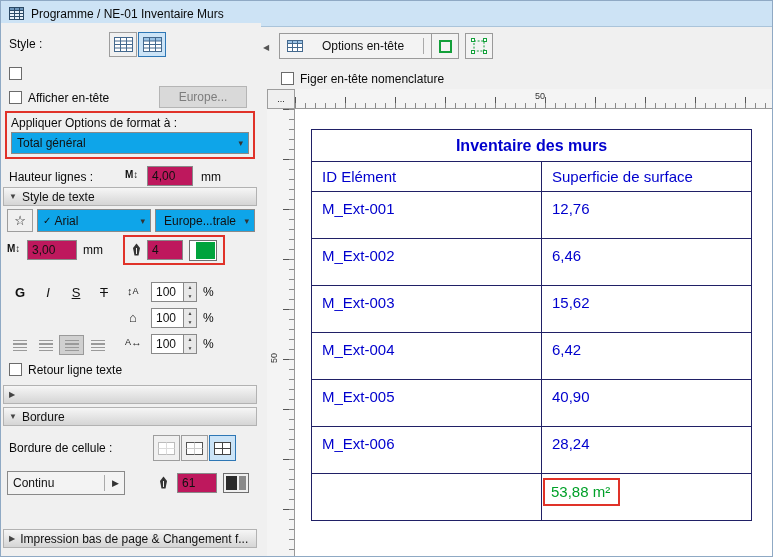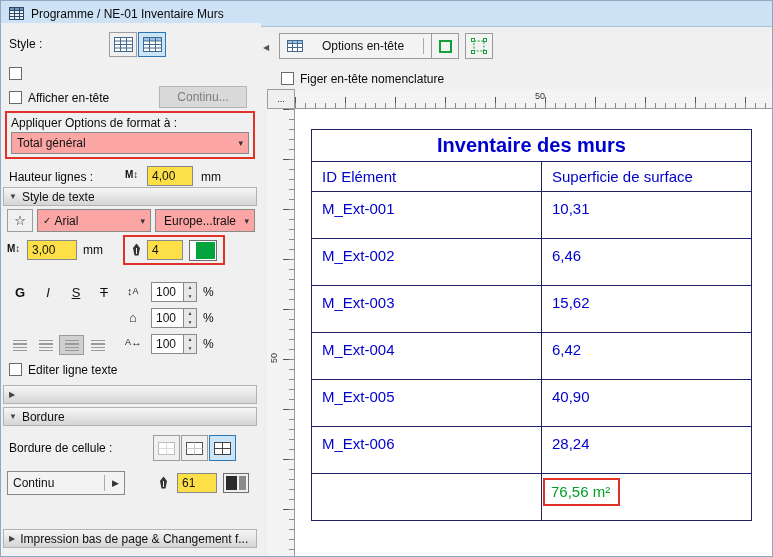--- a/index.html
+++ b/index.html
@@ -10,23 +10,23 @@
   
   .titlebar { position:absolute; left:0; top:0; width:773px; height:26px; background:#cde3f5;
               display:flex; align-items:center; gap:7px; padding-left:8px; border-bottom:1px solid #aac4da; }
   .titlebar .ttl { font-size:12px; color:#0a0a0a; }
 
   
   .left-panel { position:absolute; left:0; top:22px; width:260px; height:531px; background:#f0f0f0; }
   .lbl { position:absolute; font-size:12px; color:#0a0a0a; white-space:nowrap; }
   .dimtxt { color:#8a8a8a;margin-top:48px; }
   .checkbox { position:absolute; width:13px; height:13px; background:#fff; border:1px solid #6b6b6b; }
-  .textbox { position:absolute; height:20px; background:#fde047; border:1px solid #898989;
+  .textbox { position:absolute; height:20px; background:#be185d; border:1px solid #898989;
              font-size:12px; padding:2px 4px; white-space:nowrap; overflow:hidden; }
-  .combo { position:absolute; background:#fca5a5; border:1px solid #898989; display:flex;
+  .combo { position:absolute; background:#0ea5e9; border:1px solid #898989; display:flex;
            align-items:center; justify-content:space-between; padding:0 5px; font-size:12px; white-space:nowrap; }
   .combo .chev { font-size:9px; color:#333; margin-left:4px; }
   .hflex { display:flex; align-items:center; gap:3px; }
   .tbtn { position:absolute; background:#f0f0f0; border:1px solid #9d9d9d; display:flex;
           align-items:center; justify-content:center; }
   .tbtn.selected { background:#cce4f7; border-color:#2e77b5; }
   .btn { position:absolute; background:#d9d9d9; border:1px solid #b5b5b5; color:#7d7d7d;
          display:flex; align-items:center; justify-content:center; font-size:12px; }
   .red-box { position:absolute; border:2px solid #e03229; pointer-events:none; }
   .section { position:absolute; left:2px; width:254px; height:19px;
@@ -79,21 +79,21 @@
                      repeating-linear-gradient(180deg,#555 0 1px,transparent 1px 50px);
     background-size:5px 100%,11px 100%; background-position:100% 0,100% 0; background-repeat:no-repeat,no-repeat;
     border-right:1px solid #999; }
   .vmark { position:absolute; left:2px; top:244px; font-size:9px; color:#333; transform:rotate(-90deg); }
   .canvas { position:absolute; left:34px; top:82px; width:479px; height:449px; background:#fff; overflow:hidden; }
 
   
   .schedule { position:absolute; left:16px; top:20px; width:440px; border-collapse:collapse;
               table-layout:fixed; color:#0000cd; }
   .schedule td { border:1px solid #202066; font-size:15px; padding:0; }
-  .t-title td { height:32px; text-align:center; font-weight:bold; font-size:20px; vertical-align:middle; }
+  .t-title td { height:32px; text-align:center; font-weight:bold; font-size:16px; vertical-align:middle; }
   .t-head td { height:30px; font-weight:normal; padding-left:10px; vertical-align:middle; }
   .t-data td { height:47px; vertical-align:top; padding:8px 0 0 10px; }
   .t-total td { height:47px; vertical-align:top; padding:4px 0 0 0; }
   .total-box { display:inline-block; margin-left:1px; padding:3px 8px 4px 6px;
                border:2px solid #e03229; color:#00a028; font-size:15px; }
 </style>
 </head>
 <body>
 
 <div class="window">
@@ -128,21 +128,21 @@
             <path d="M0.5 7.5 H18.5 M0.5 11 H18.5 M6.5 0.5 V14.5 M12.5 0.5 V14.5" stroke="#44698e" fill="none"></path>
           </svg>
       </span>
     </div>
 
     <span class="checkbox" style="left:8px;top:44px;"></span>
 
     <span class="checkbox" style="left:8px;top:68px;"></span>
     <span class="lbl" style="left:27px;top:68px;">Afficher en-tête</span>
     <div class="btn" style="left:158px;top:63px;width:88px;height:22px;">
-      <span>Continu...</span>
+      <span>Europe...</span>
     </div>
 
     <div class="red-box" style="left:4px;top:88px;width:250px;height:48px;"></div>
     <span class="lbl" style="left:10px;top:93px;">Appliquer Options de format à :</span>
     <div class="combo" style="left:10px;top:109px;width:238px;height:22px;">
       <span>Total général</span>
       <span class="chev">▾</span>
     </div>
 
     <span class="lbl" style="left:8px;top:147px;">Hauteur lignes :</span>
@@ -249,21 +249,21 @@
         <span class="align-icon"></span>
       </div>
     <div class="flatbtn pressed" style="left:58px;top:312px;width:25px;height:20px;">
         <span class="align-icon"></span>
       </div>
     <div class="flatbtn" style="left:84px;top:312px;width:25px;height:20px;">
         <span class="align-icon"></span>
       </div>
 
     <span class="checkbox" style="left:8px;top:340px;"></span>
-    <span class="lbl" style="left:27px;top:340px;">Editer ligne texte</span>
+    <span class="lbl" style="left:27px;top:340px;">Retour ligne texte</span>
 
     <div class="section" style="top:362px;">
       <span class="tri">▶</span>
       <span class="dimtxt">Aperçu</span>
     </div>
 
     <div class="section" style="top:384px;">
       <span class="tri">▼</span>
       <span>Bordure</span>
     </div>
@@ -371,21 +371,21 @@
         <tbody>
             <tr class="t-title">
           <td colspan="2">Inventaire des murs</td>
         </tr>
         <tr class="t-head">
           <td>ID Elément</td>
           <td>Superficie de surface</td>
         </tr>
         <tr class="t-data">
           <td>M_Ext-001</td>
-          <td>10,31</td>
+          <td>12,76</td>
         </tr>
         <tr class="t-data">
           <td>M_Ext-002</td>
           <td>6,46</td>
         </tr>
         <tr class="t-data">
           <td>M_Ext-003</td>
           <td>15,62</td>
         </tr>
         <tr class="t-data">
@@ -396,21 +396,21 @@
           <td>M_Ext-005</td>
           <td>40,90</td>
         </tr>
         <tr class="t-data">
           <td>M_Ext-006</td>
           <td>28,24</td>
         </tr>
         <tr class="t-total">
           <td></td>
           <td>
-            <span class="total-box">76,56 m²</span>
+            <span class="total-box">53,88 m²</span>
           </td>
         </tr>
       </tbody>
         </table>
     </div>
   </div>
 
 </div>
 
 </body></html>

